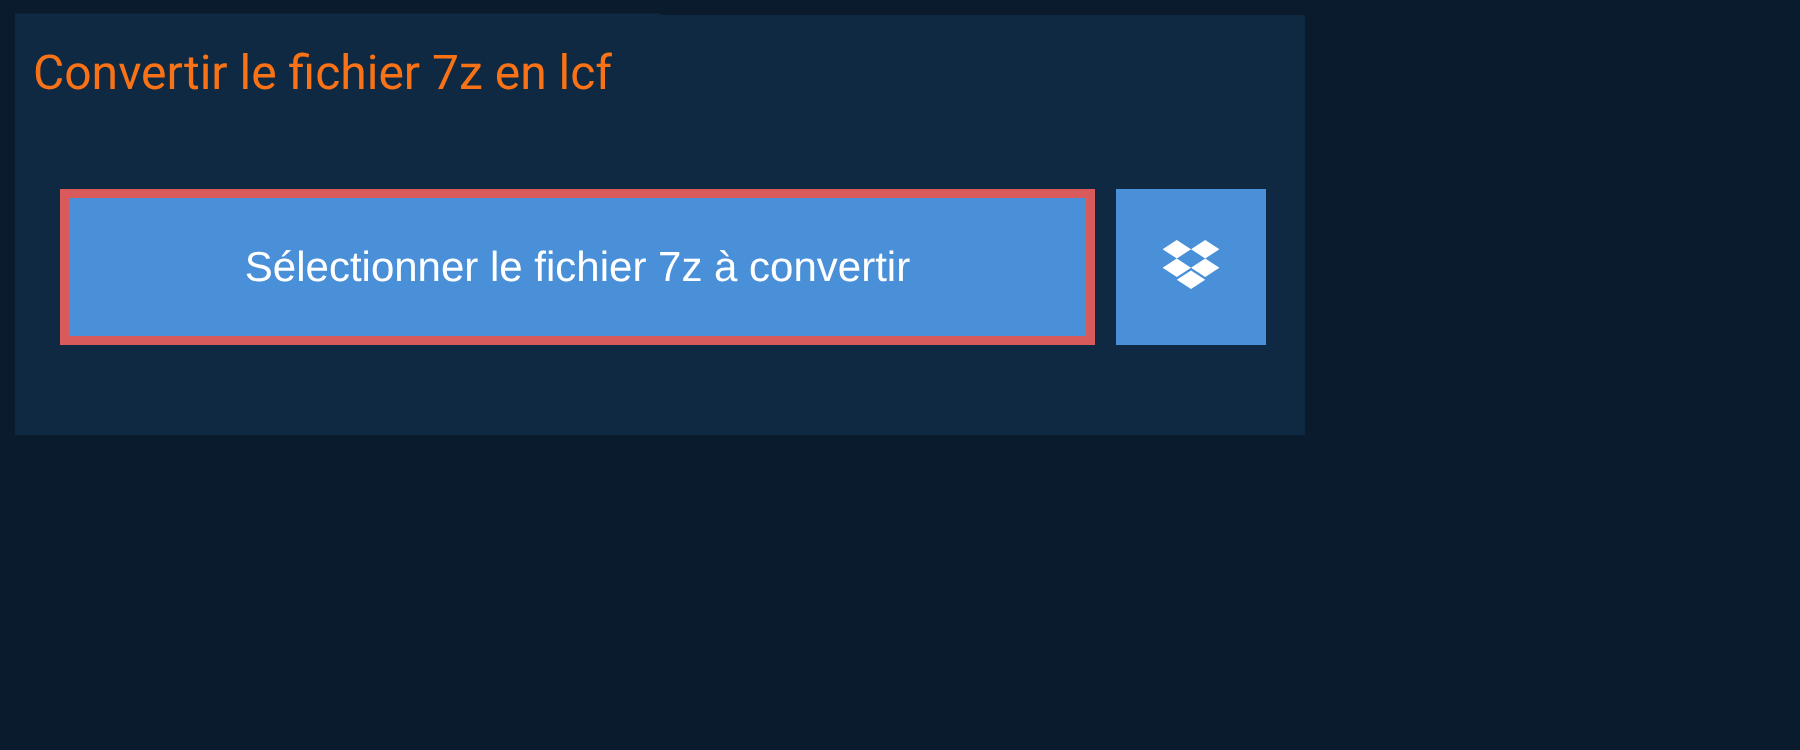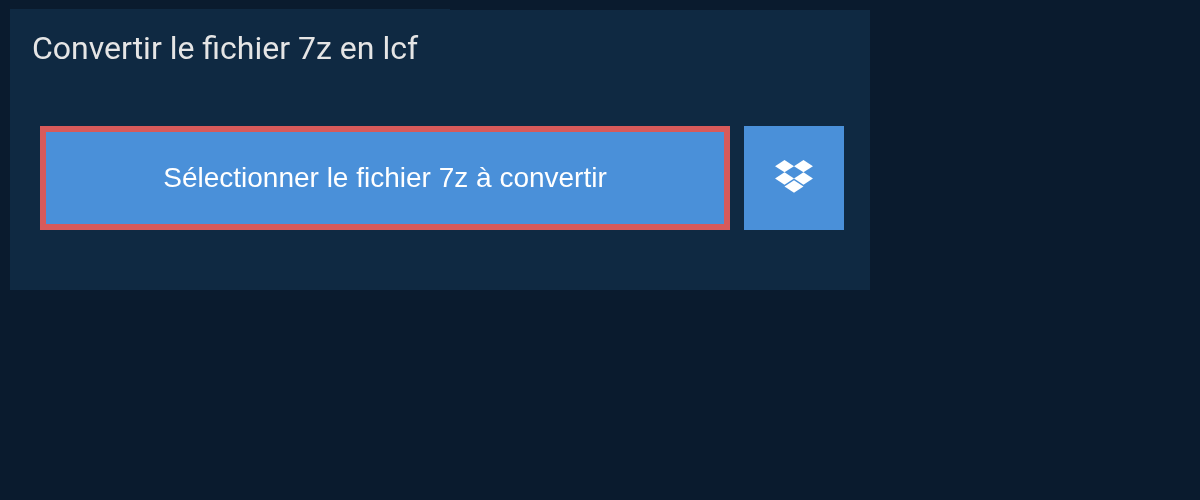--- a/index.html
+++ b/index.html
@@ -12,22 +12,22 @@
 }
 .panel {
   background: #0f2942;
   margin: 10px;
   width: 860px;
   height: 280px;
 }
 .tab-header {
   display: inline-block;
   background: #0f2942;
-  padding: 20px 32px 20px 22px;
-  color: #e5e5e5;
+  padding: 20px 32px 20px 12px;
+  color: #f97316;
   font-size: 32px;
   font-weight: 400;
   position: relative;
   top: -1px;
 }
 .upload-area {
   padding: 38px 30px 38px 30px;
   display: flex;
   gap: 14px;
   align-items: stretch;

